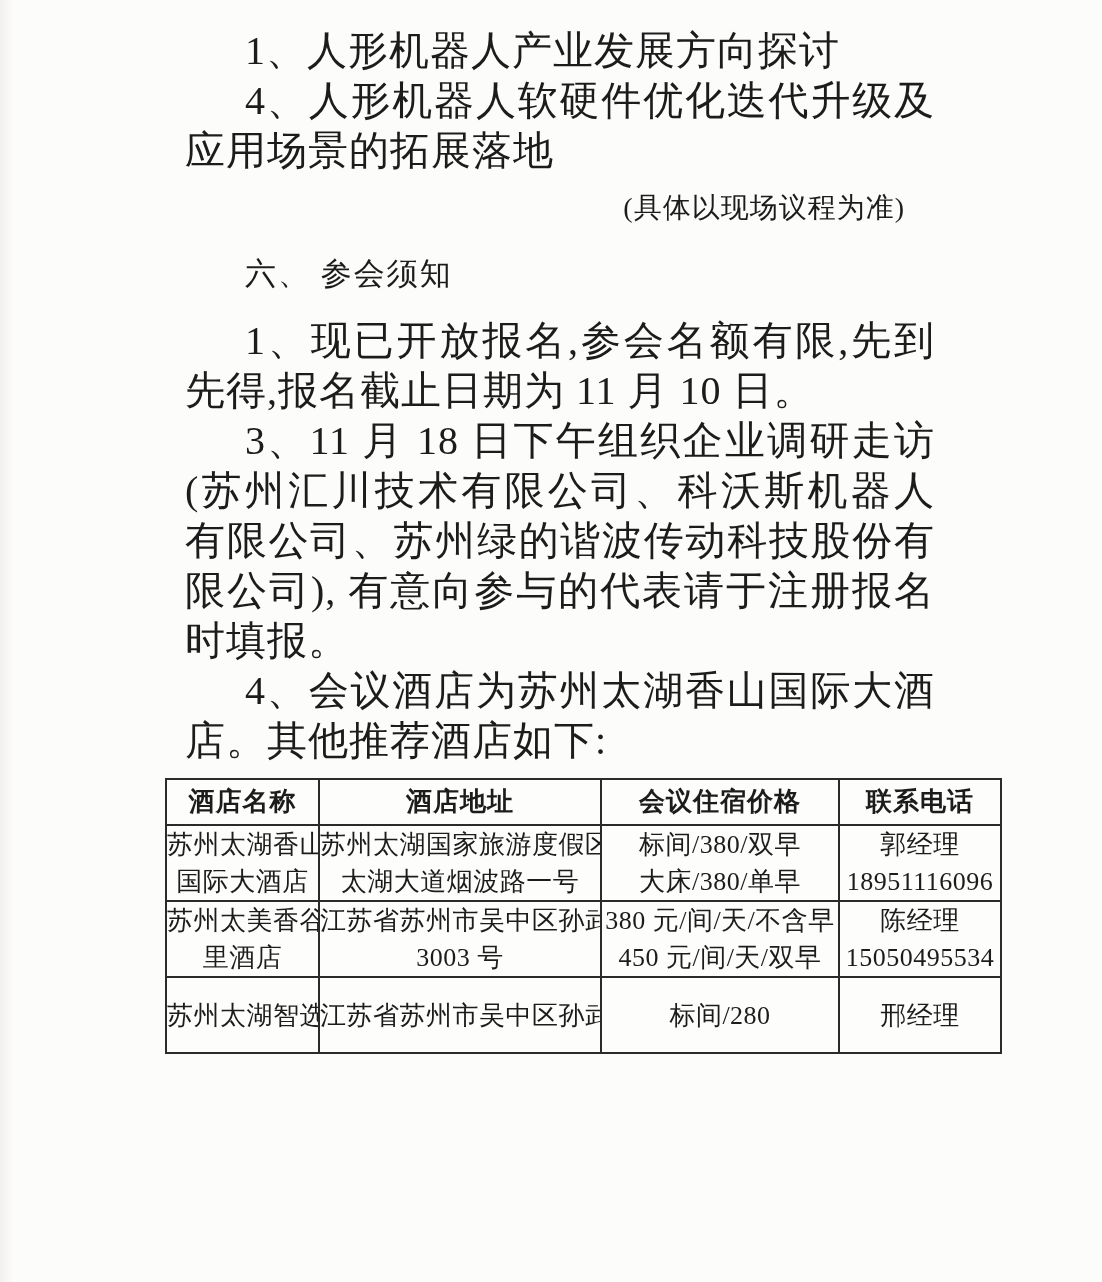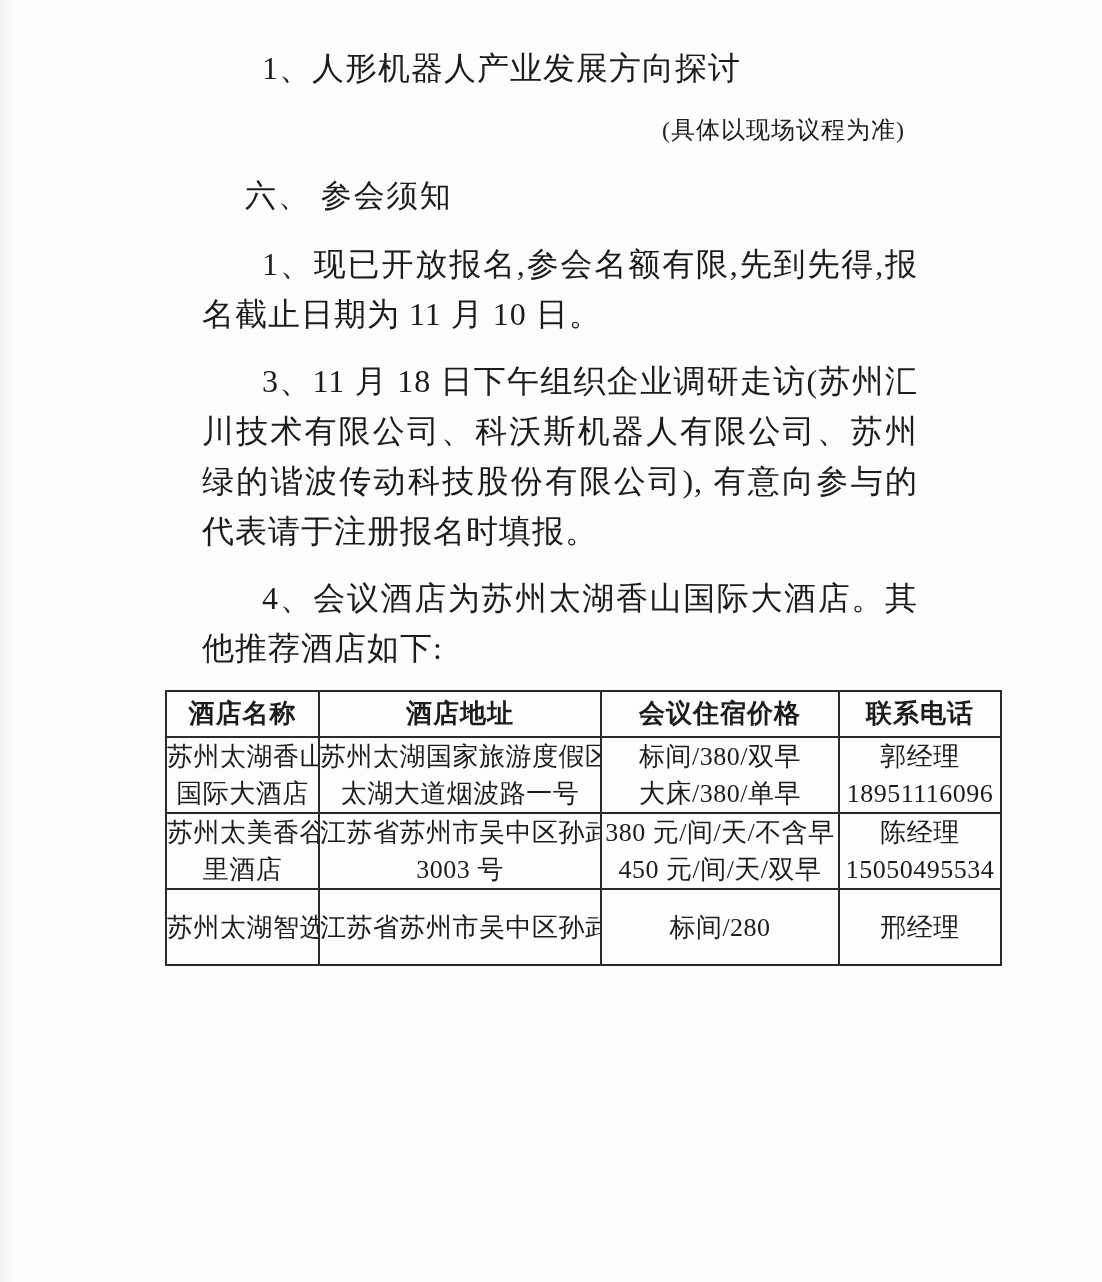--- a/index.html
+++ b/index.html
@@ -15,30 +15,30 @@
     overflow: hidden;
   }
   .page {
     box-sizing: border-box;
     width: 1102px;
     height: 1282px;
     padding: 26px 167px 0 185px;
     background: linear-gradient(90deg, #f1f0ee 0px, #fcfcfb 14px);
   }
   .para {
-    margin: 17px;
-    font-size: 32px;
+    margin: 0;
+    font-size: 40px;
     line-height: 50px;
     letter-spacing: 1px;
     text-align: justify;
     text-indent: 60px;
   }
   .note {
     margin: 12px 30px 0 0;
-    font-size: 24px;
+    font-size: 28px;
     line-height: 40px;
     text-align: right;
     letter-spacing: 1px;
   }
   .section-heading {
     margin: 20px 0 16px 0;
     font-size: 31px;
     line-height: 52px;
     font-weight: normal;
     letter-spacing: 2px;
@@ -77,20 +77,21 @@
     white-space: nowrap;
   }
 </style>
 </head>
 <body>
 
 <div class="page">
 
   <div>
     <p class="para">1、人形机器人产业发展方向探讨</p>
+    <p class="para">4、人形机器人软硬件优化迭代升级及应用场景的拓展落地</p>
   </div>
 
   <p class="note">(具体以现场议程为准)</p>
 
   <h2 class="section-heading">六、 参会须知</h2>
 
   <div>
     <p class="para">1、现已开放报名,参会名额有限,先到先得,报名截止日期为 11 月 10 日。</p>
     <p class="para">3、11 月 18 日下午组织企业调研走访(苏州汇川技术有限公司、科沃斯机器人有限公司、苏州绿的谐波传动科技股份有限公司), 有意向参与的代表请于注册报名时填报。</p>
     <p class="para">4、会议酒店为苏州太湖香山国际大酒店。其他推荐酒店如下:</p>

